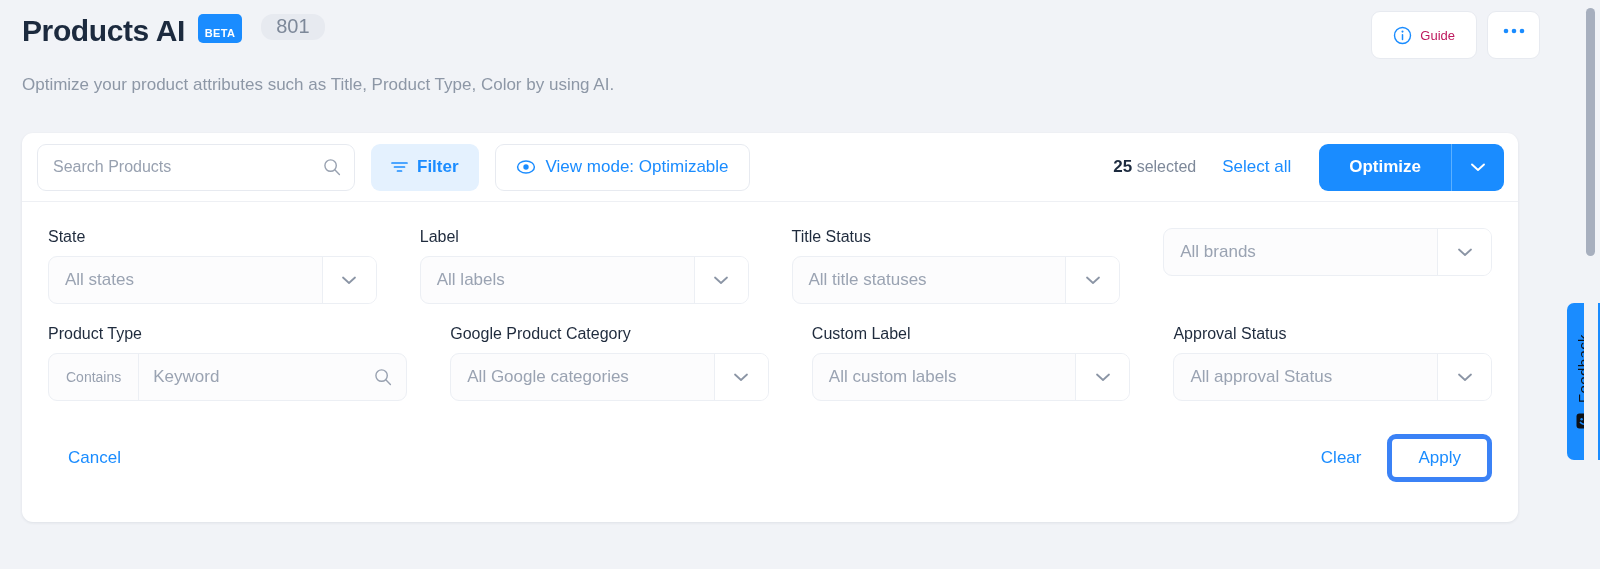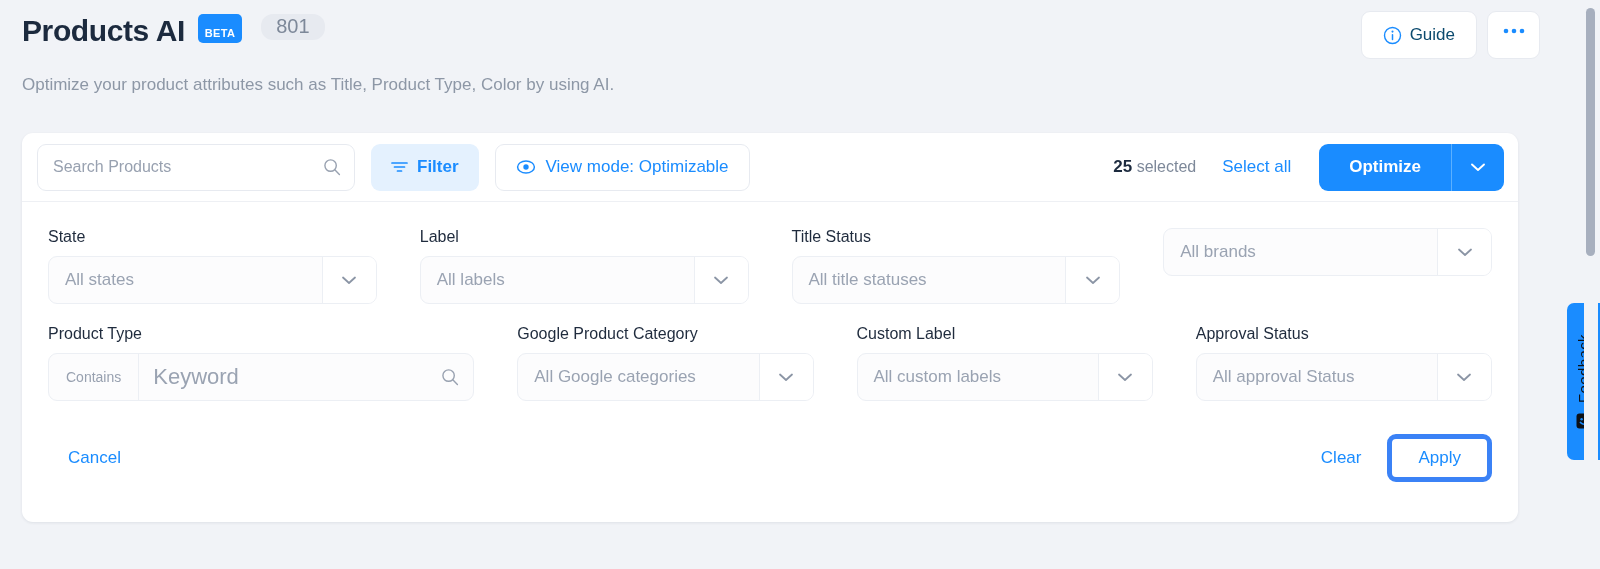--- a/index.html
+++ b/index.html
@@ -77,22 +77,22 @@
 
   .btn-white {
     background: #ffffff;
     border: 1px solid #e7eaf0;
     border-radius: 9px;
     height: 48px;
     display: flex;
     align-items: center;
     justify-content: center;
     gap: 8px;
-    color: #0c4a6e;
-    font-size: 17px;
+    color: #be185d;
+    font-size: 13px;
     cursor: pointer;
   }
   .btn-guide { padding: 0 21px; }
   .btn-more {
     width: 53px;
     letter-spacing: 2px;
     font-size: 21px;
     padding-bottom: 8px;
     color: #1a8cff;
   }
@@ -287,21 +287,21 @@
     flex: 1;
     display: flex;
     align-items: center;
     padding: 0 14px 0 14px;
   }
   .combo-input-wrap input {
     flex: 1;
     border: none;
     outline: none;
     background: transparent;
-    font-size: 22px;
+    font-size: 17px;
     color: #ef4444;
     font-family: "Liberation Sans", sans-serif;
   }
   .combo-input-wrap input::placeholder { color: #9aa3b2; }
 
   .panel-footer {
     display: flex;
     align-items: center;
     padding: 33px 0 40px 0;
   }

